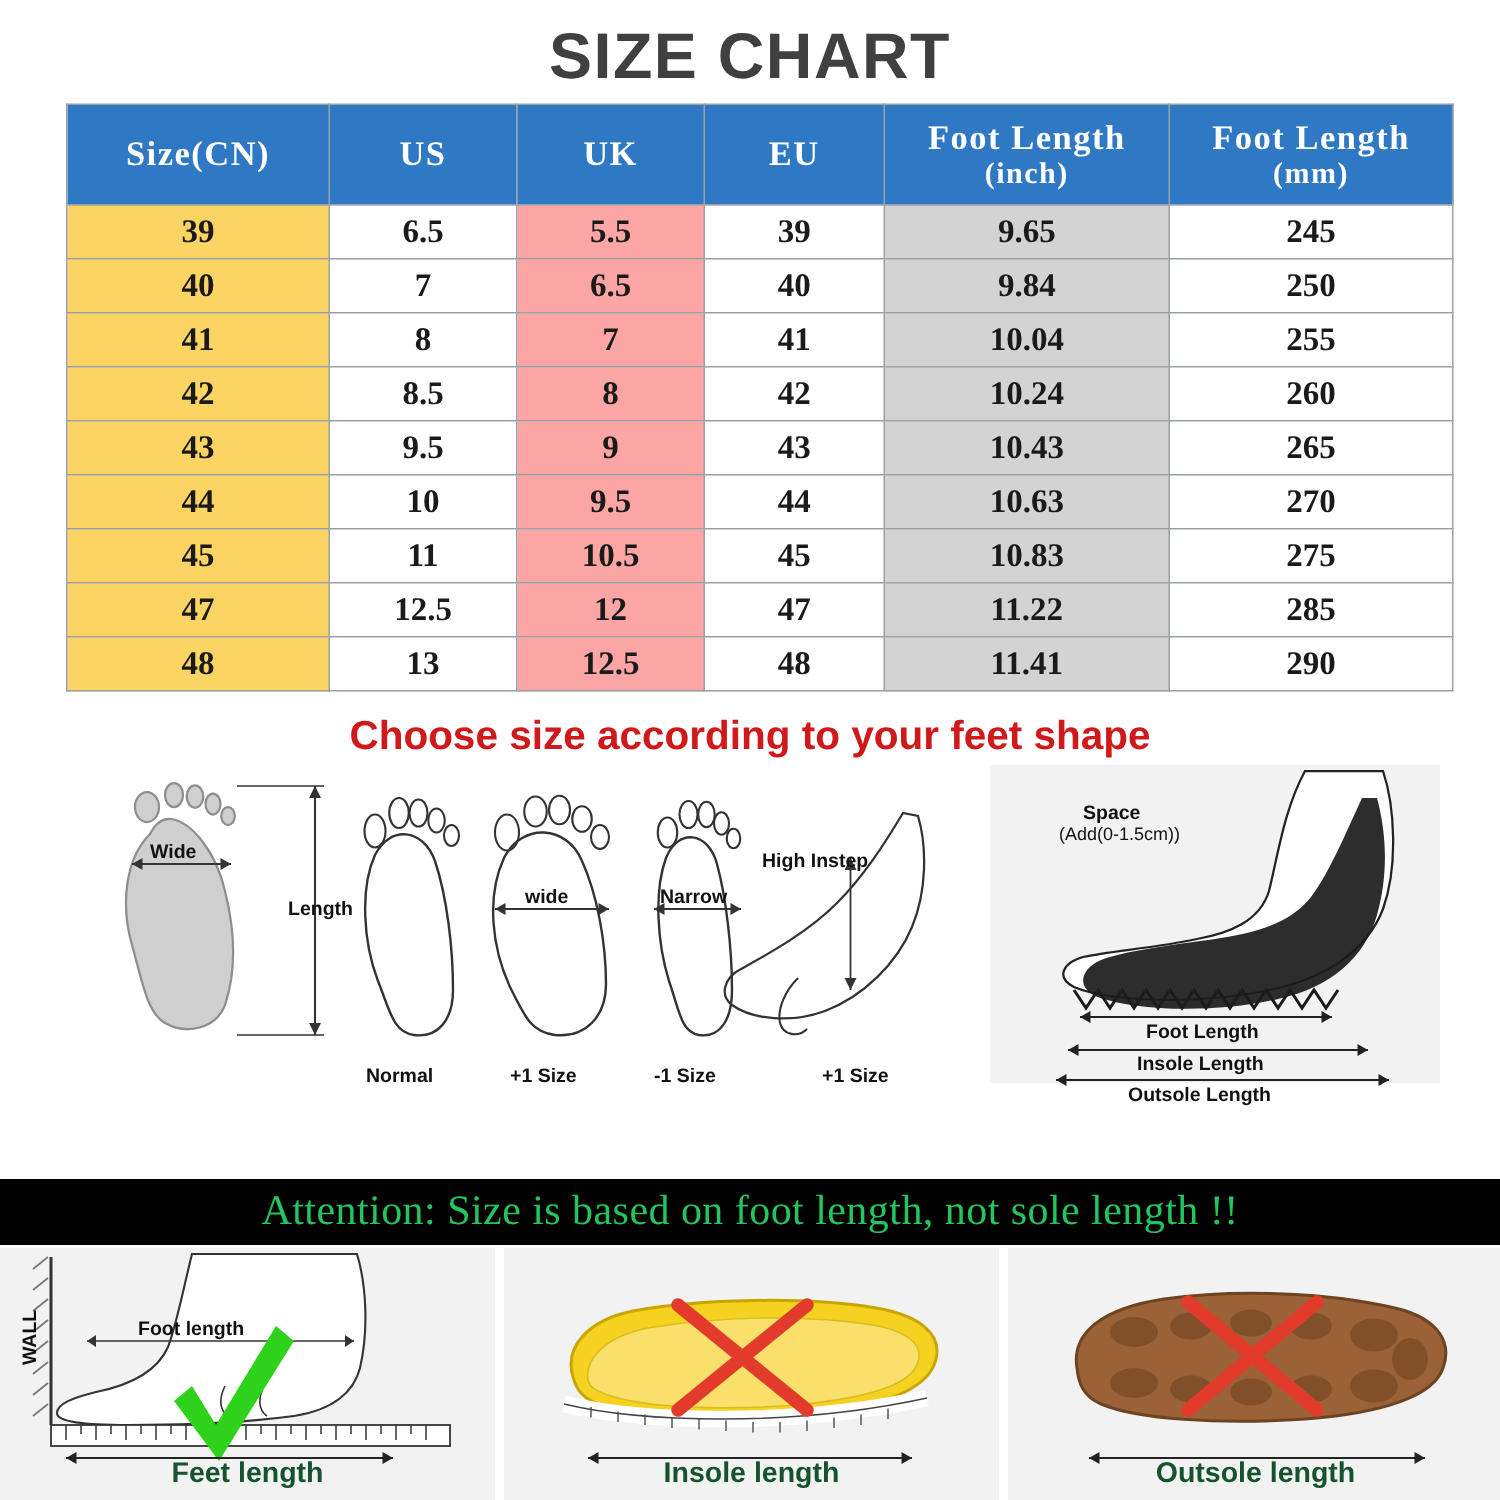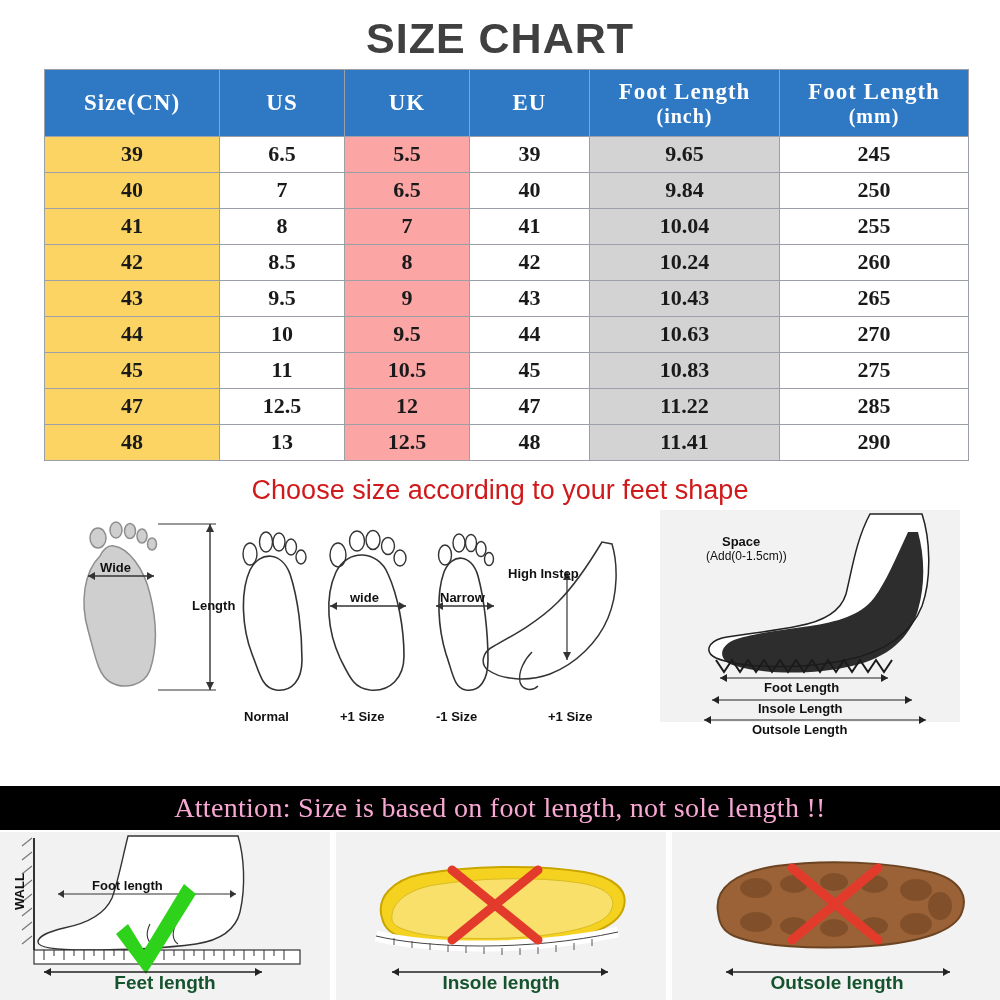--- a/index.html
+++ b/index.html
@@ -64,41 +64,41 @@
   .col1{width:125px;}
   .col2{width:125px;}
   .col3{width:120px;}
   .col4{width:190px;}
   .col5{width:189px;}
 
   
   .subtitle{
     text-align:center;
     font-family:"Liberation Sans", sans-serif;
-    font-weight:normal;
+    font-weight:bold;
     font-size:27px;
     color:#d0191a;
     margin-top:14px;
     margin-bottom:4px;
   }
   
   .diagram-band{
     position:relative;
     height:230px;
     margin:0 40px;
   }
   .diagram-band svg{display:block;}
   
   .attention{
     position:absolute;
     left:0;right:0;
     top:786px;
     height:44px;
     background:#000000;
-    color:#f9a8d4;
+    color:#22c55e;
     display:flex;
     align-items:center;
     justify-content:center;
     font-family:"Liberation Serif", serif;
     font-size:28px;
     letter-spacing:0.3px;
   }
   
   .bottom-band{
     position:absolute;

